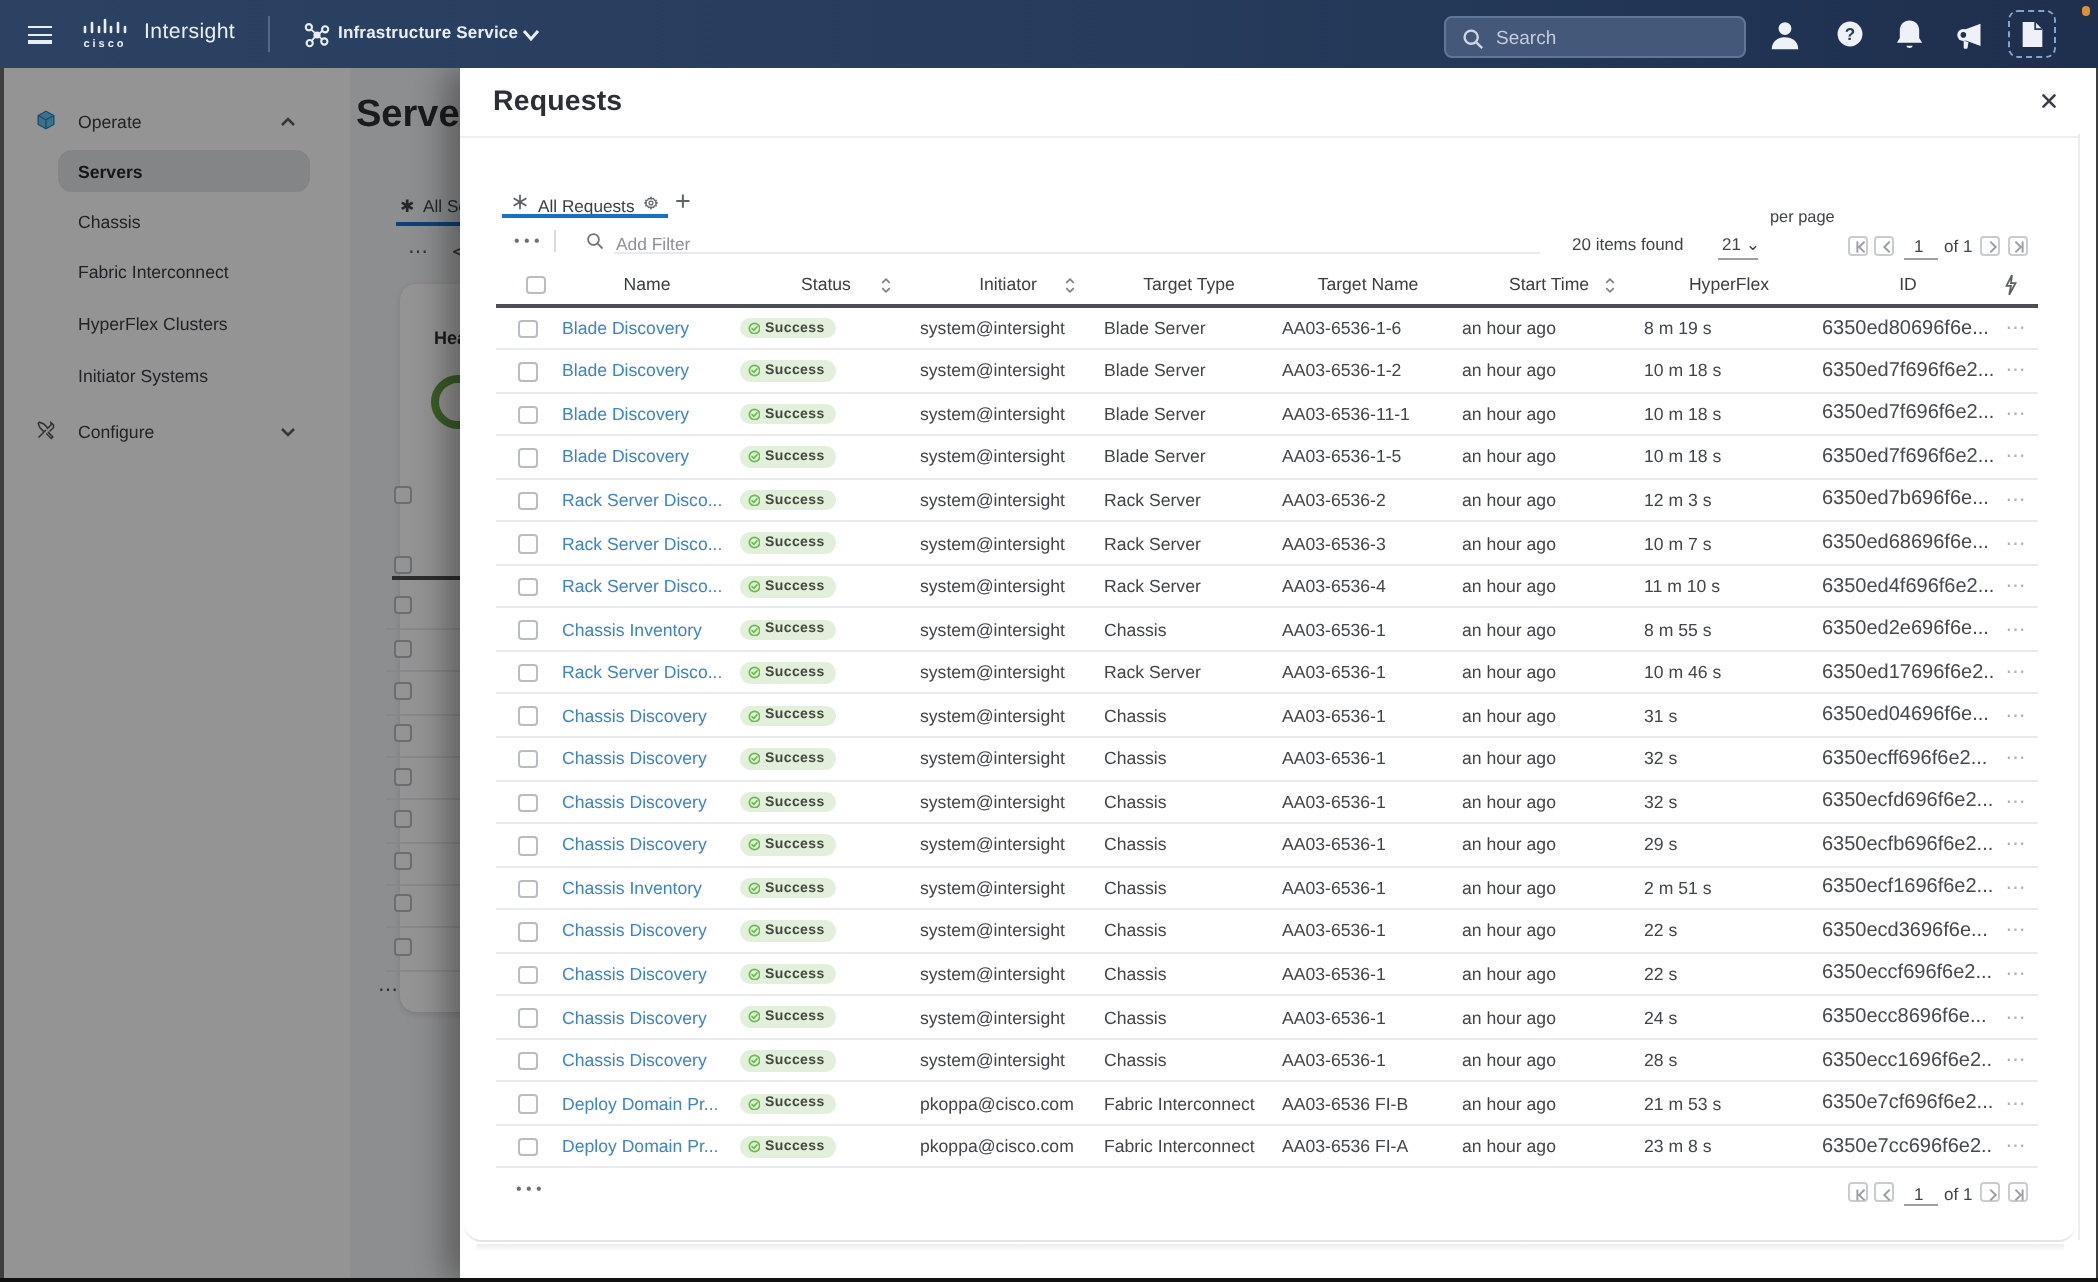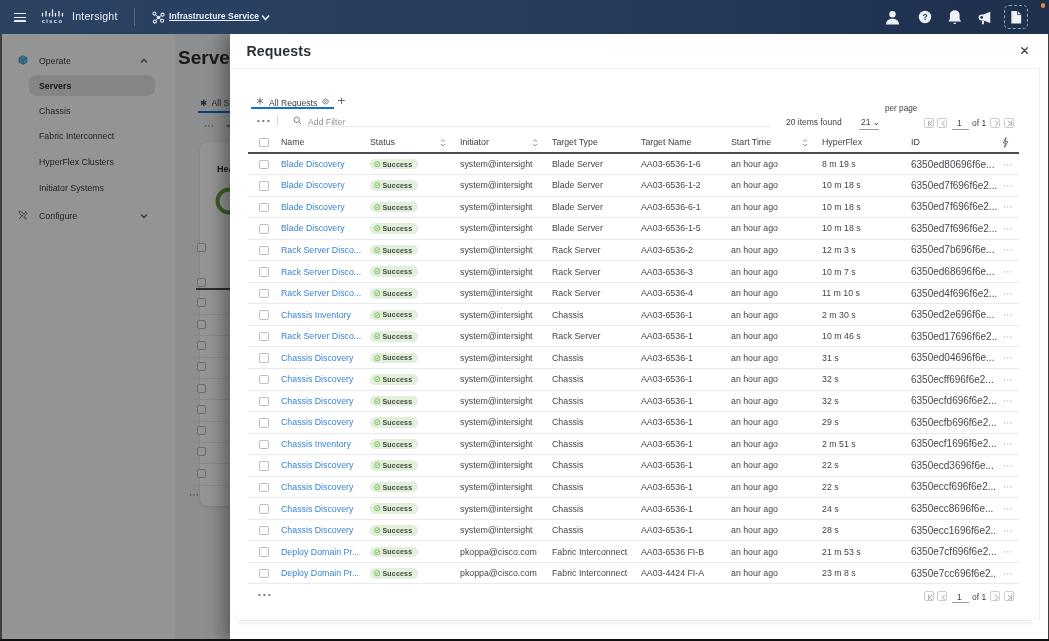--- a/index.html
+++ b/index.html
@@ -57,21 +57,21 @@
 .pp21line { position:absolute; left:629px; top:94.5px; width:20px; height:1px; background:#9aa0a6; }
 .pptxt { position:absolute; left:655px; top:70px; font-size:8.2px; color:#3f4349; }
 
 .pgbox { position:absolute; width:10px; height:10px; border:1px solid #c9ccd0; border-radius:2px; }
 .pgbox svg { position:absolute; left:0.5px; top:0.5px; }
 .pg1 { position:absolute; font-size:8.5px; color:#3f4349; }
 .pg1line { position:absolute; width:17px; height:1.4px; background:#9aa0a6; }
 .pgof { position:absolute; font-size:8.5px; color:#3f4349; }
 
 table.req { position:absolute; left:18px; top:98px; width:771px; border-collapse:collapse; table-layout:fixed; font-size:8.8px; color:#41454b; }
-table.req th { height:21px; font-weight:400; text-align:left; padding:0 0 0 4px; font-size:8.8px; color:#3a3e44; border-bottom:2px solid #4b4f55; position:relative; white-space:nowrap; }
+table.req th { height:21px; font-weight:400; text-align:center; padding:0 0 0 4px; font-size:8.8px; color:#3a3e44; border-bottom:2px solid #4b4f55; position:relative; white-space:nowrap; }
 table.req td { height:21.55px; padding:0 0 0 4px; border-bottom:1px solid #e9eaec; white-space:nowrap; overflow:hidden; }
 td.cck, th.cck { padding-left:11px !important; }
 .cb { display:inline-block; width:9.5px; height:9.5px; border:1px solid #b9bdc3; border-radius:2px; background:#fff; vertical-align:middle; }
 .lnk { color:#3884d4; }
 .pill { display:inline-flex; align-items:center; height:10.5px; padding:0 6px 0 3.5px; border-radius:5.5px; background:#e1efdb; vertical-align:middle; }
 .pi { width:6.5px; height:6.5px; margin-right:2.5px; flex:none; }
 .pt { font-size:7px; font-weight:bold; color:#43493f; letter-spacing:0.2px; }
 .sorti { position:absolute; right:10px; top:6px; width:6px; height:9.5px; }
 td.dots { color:#aeb2b6; font-size:10px; text-align:center; padding:0 !important; letter-spacing:0.5px; }
 td.idc { font-size:10px; color:#45494f; }
@@ -287,21 +287,21 @@
             <td><span class="lnk">Blade Discovery</span></td>
             <td><span class="pill">
                 <svg class="pi" viewBox="0 0 14 14">
                   <circle cx="7" cy="7" r="5.6" fill="none" stroke="#6dbb4e" stroke-width="1.8"></circle>
                   <path d="M4.4 7.2 L6.3 9 L9.6 5.2" fill="none" stroke="#6dbb4e" stroke-width="1.8" stroke-linecap="round" stroke-linejoin="round"></path>
                 </svg>
                 <span class="pt">Success</span>
               </span></td>
             <td>system@intersight</td>
             <td>Blade Server</td>
-            <td>AA03-6536-6-1</td>
+            <td>AA03-6536-11-1</td>
             <td>an hour ago</td>
             <td>10 m 18 s</td>
             <td class="idc">6350ed7f696f6e2...</td>
             <td class="dots">⋯</td>
           </tr>
 <tr>
             <td class="cck"><span class="cb"></span></td>
             <td><span class="lnk">Blade Discovery</span></td>
             <td><span class="pill">
                 <svg class="pi" viewBox="0 0 14 14">
@@ -379,21 +379,21 @@
                 <svg class="pi" viewBox="0 0 14 14">
                   <circle cx="7" cy="7" r="5.6" fill="none" stroke="#6dbb4e" stroke-width="1.8"></circle>
                   <path d="M4.4 7.2 L6.3 9 L9.6 5.2" fill="none" stroke="#6dbb4e" stroke-width="1.8" stroke-linecap="round" stroke-linejoin="round"></path>
                 </svg>
                 <span class="pt">Success</span>
               </span></td>
             <td>system@intersight</td>
             <td>Chassis</td>
             <td>AA03-6536-1</td>
             <td>an hour ago</td>
-            <td>2 m 30 s</td>
+            <td>8 m 55 s</td>
             <td class="idc">6350ed2e696f6e...</td>
             <td class="dots">⋯</td>
           </tr>
 <tr>
             <td class="cck"><span class="cb"></span></td>
             <td><span class="lnk">Rack Server Disco...</span></td>
             <td><span class="pill">
                 <svg class="pi" viewBox="0 0 14 14">
                   <circle cx="7" cy="7" r="5.6" fill="none" stroke="#6dbb4e" stroke-width="1.8"></circle>
                   <path d="M4.4 7.2 L6.3 9 L9.6 5.2" fill="none" stroke="#6dbb4e" stroke-width="1.8" stroke-linecap="round" stroke-linejoin="round"></path>
@@ -593,21 +593,21 @@
             <td><span class="lnk">Deploy Domain Pr...</span></td>
             <td><span class="pill">
                 <svg class="pi" viewBox="0 0 14 14">
                   <circle cx="7" cy="7" r="5.6" fill="none" stroke="#6dbb4e" stroke-width="1.8"></circle>
                   <path d="M4.4 7.2 L6.3 9 L9.6 5.2" fill="none" stroke="#6dbb4e" stroke-width="1.8" stroke-linecap="round" stroke-linejoin="round"></path>
                 </svg>
                 <span class="pt">Success</span>
               </span></td>
             <td>pkoppa@cisco.com</td>
             <td>Fabric Interconnect</td>
-            <td>AA03-4424 FI-A</td>
+            <td>AA03-6536 FI-A</td>
             <td>an hour ago</td>
             <td>23 m 8 s</td>
             <td class="idc">6350e7cc696f6e2...</td>
             <td class="dots">⋯</td>
           </tr>
 
     </tbody>
   </table>
 
   <div class="botdots">•••</div>
@@ -657,24 +657,31 @@
   <div class="hdrtxt" style="left:72px;top:10px;font-size:10.6px;letter-spacing:0.2px;">Intersight</div>
   <div class="hsep"></div>
   <svg style="position:absolute;left:152px;top:11px" width="13" height="13" viewBox="0 0 16 16">
     <circle cx="8" cy="8" r="2.2" fill="#e9eef5"></circle>
     <circle cx="3" cy="3.2" r="1.9" fill="none" stroke="#e9eef5" stroke-width="1.3"></circle>
     <circle cx="13" cy="4.5" r="1.9" fill="none" stroke="#e9eef5" stroke-width="1.3"></circle>
     <circle cx="3.5" cy="13" r="1.9" fill="none" stroke="#e9eef5" stroke-width="1.3"></circle>
     <circle cx="12.5" cy="12" r="1.9" fill="none" stroke="#e9eef5" stroke-width="1.3"></circle>
     <path d="M6.5 6.5 L4.2 4.4 M9.6 7 L11.3 5.4 M6.6 9.3 L4.7 11.7 M9.5 9.2 L11.2 10.8" stroke="#e9eef5" stroke-width="1.1"></path>
   </svg>
-  <div class="hdrtxt" style="left:169px;top:11px;font-size:8.5px;font-weight:bold;letter-spacing:0.1px;text-decoration:underline;">Infrastructure Service</div>
+  <div class="hdrtxt" style="left:169px;top:11px;font-size:8.5px;font-weight:bold;letter-spacing:0.1px;">Infrastructure Service</div>
   <svg style="position:absolute;left:261px;top:14px" width="9" height="7" viewBox="0 0 9 7">
         <path d="M1 1.5 L4.5 5.5 L8 1.5" fill="none" stroke="#e9eef5" stroke-width="1.5"></path>
       </svg>
+  <div class="search">
+    <svg style="position:absolute;left:8px;top:5px" width="11" height="11" viewBox="0 0 12 12">
+          <circle cx="5" cy="5" r="3.6" fill="none" stroke="#cdd6e2" stroke-width="1.3"></circle>
+          <path d="M7.8 7.8 L11 11" stroke="#cdd6e2" stroke-width="1.3"></path>
+        </svg>
+    <div style="position:absolute;left:25px;top:5px;font-size:9.5px;color:#c3cddb;">Search</div>
+  </div>
   <svg class="icn" style="left:884px;top:8.5px" width="17" height="17" viewBox="0 0 18 18">
         <circle cx="9" cy="5.6" r="3.4" fill="#eef2f7"></circle>
         <path d="M2 16.5 C2 11.8 6 10.2 9 10.2 C12 10.2 16 11.8 16 16.5 Z" fill="#eef2f7"></path>
       </svg>
   <svg class="icn" style="left:917.5px;top:10px" width="14" height="14" viewBox="0 0 18 18">
         <circle cx="9" cy="9" r="8" fill="#eef2f7"></circle>
         <text x="9" y="13" text-anchor="middle" font-family="Liberation Sans" font-size="11" font-weight="bold" fill="#26415f">?</text>
       </svg>
   <svg class="icn" style="left:947px;top:8.5px" width="15.5" height="17" viewBox="0 0 16 17">
         <path d="M8 1 C5 1 3 3.2 3 6 L3 10 L1.5 12.5 L14.5 12.5 L13 10 L13 6 C13 3.2 11 1 8 1 Z" fill="#eef2f7"></path>

